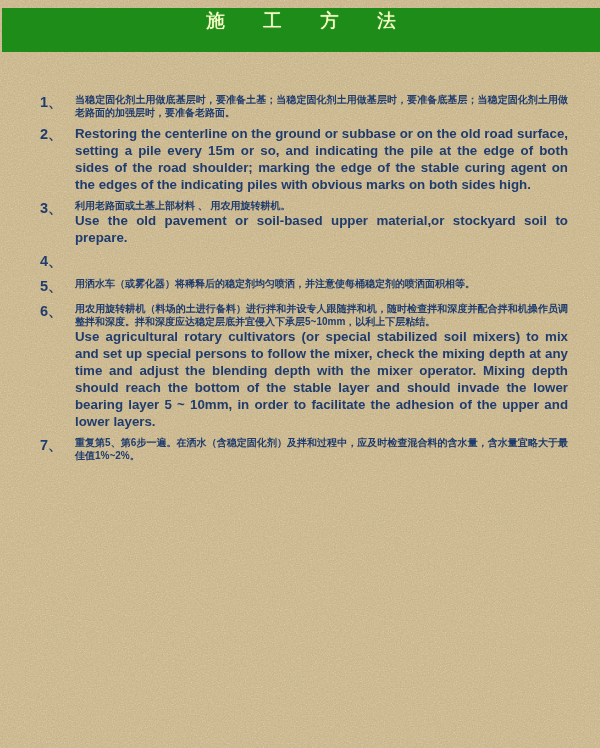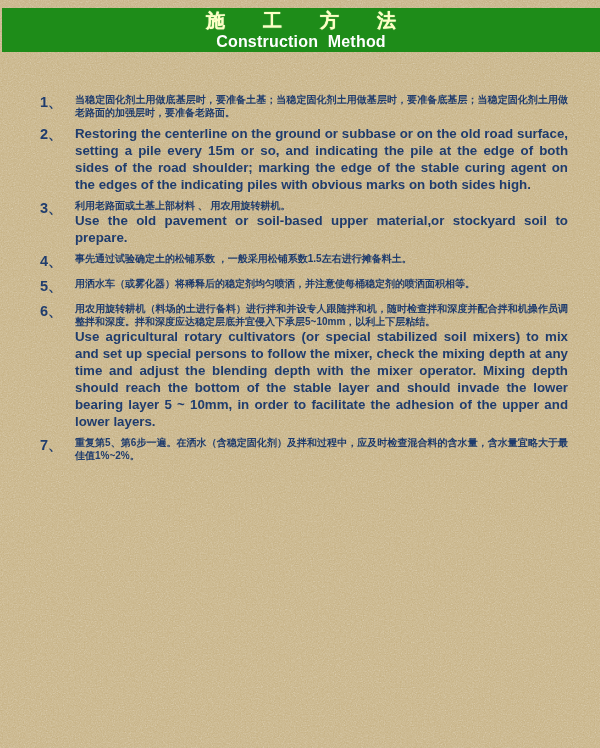--- a/index.html
+++ b/index.html
@@ -36,21 +36,21 @@
     top: 8px;
     left: 2px;
     right: 0;
     height: 44px;
     background: #1e8c19;
     text-align: center;
   }
   .title-cn {
     margin-top: 1px;
     font-size: 19px;
-    font-weight: bold;
+    font-weight: normal;
     color: #fdffc4;
     letter-spacing: 0.5em;
     text-indent: 0.5em;
     line-height: 24px;
     text-shadow: 0 0 1px #e8ffd0;
     text-align: center;
   }
   .title-en {
     font-size: 16px;
     font-weight: bold;
@@ -105,21 +105,20 @@
       <feTurbulence type="fractalNoise" baseFrequency="0.82" numOctaves="3" seed="11" stitchTiles="stitch"></feTurbulence>
       <feColorMatrix type="saturate" values="0"></feColorMatrix>
     </filter>
     <rect width="600" height="748" filter="url(#grain)"></rect>
   </svg>
 
   <div class="content">
 
     <div class="banner">
       <div class="title-cn">施　工　方　法</div>
-      <div class="title-en">Construction  Method</div>
     </div>
 
     <div class="list">
 
       <div class="item">
         <div class="num">1、</div>
         <div class="body-col">
           <div class="cn">当稳定固化剂土用做底基层时，要准备土基；当稳定固化剂土用做基层时，要准备底基层；当稳定固化剂土用做老路面的加强层时，要准备老路面。</div>
         </div>
       </div>
@@ -135,21 +134,20 @@
         <div class="num">3、</div>
         <div class="body-col">
           <div class="cn">利用老路面或土基上部材料 、 用农用旋转耕机。</div>
           <div class="en">Use the old pavement or soil-based upper material,or stockyard soil to prepare.</div>
         </div>
       </div>
 
       <div class="item">
         <div class="num">4、</div>
         <div class="body-col">
-          <div class="cn">事先通过试验确定土的松铺系数 ，一般采用松铺系数1.5左右进行摊备料土。</div>
         </div>
       </div>
 
       <div class="item">
         <div class="num">5、</div>
         <div class="body-col">
           <div class="cn">用洒水车（或雾化器）将稀释后的稳定剂均匀喷洒，并注意使每桶稳定剂的喷洒面积相等。</div>
         </div>
       </div>
 

